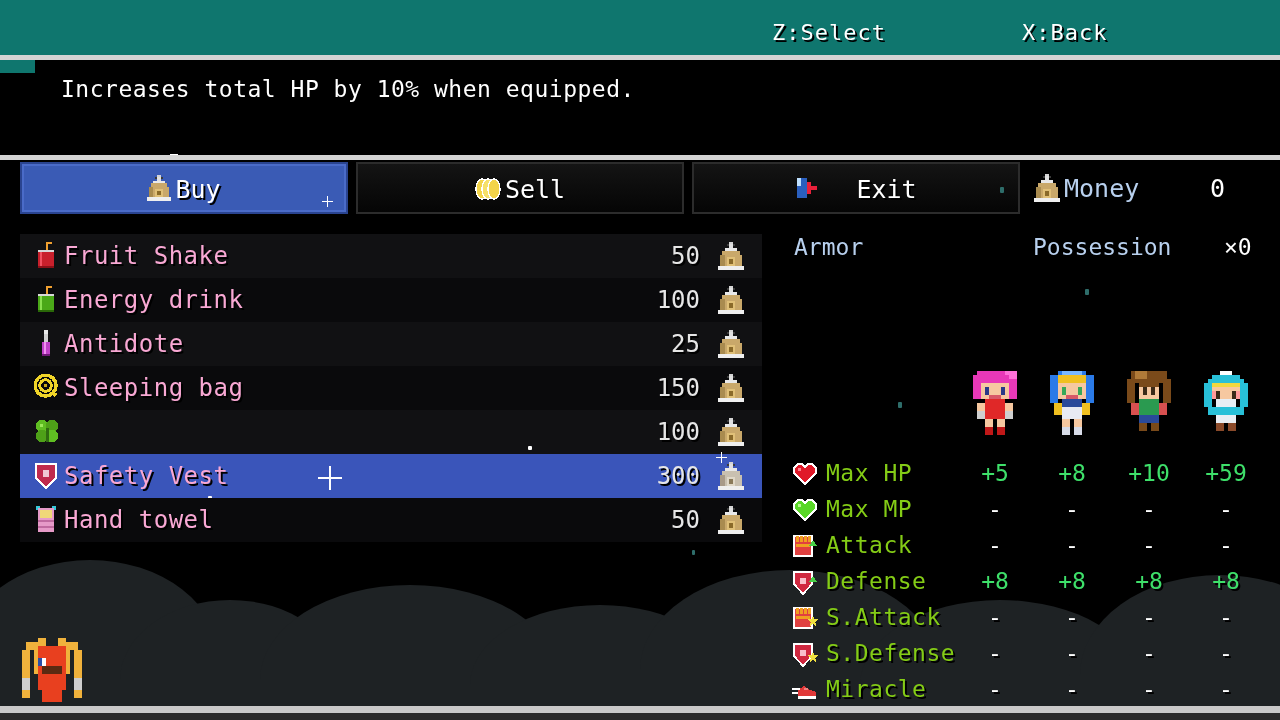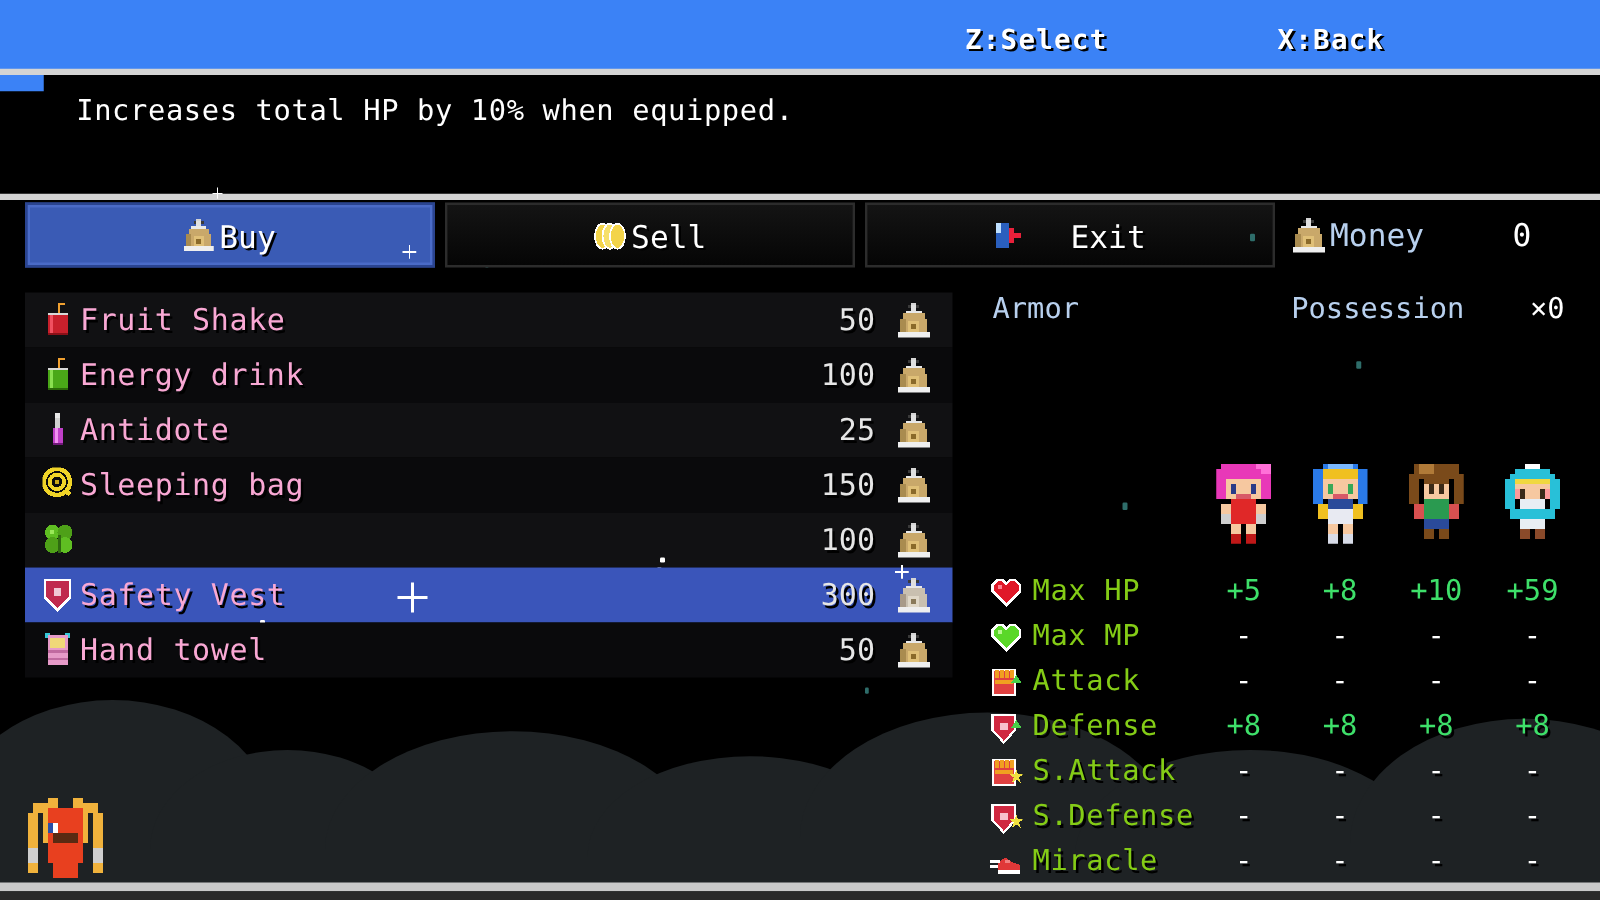--- a/index.html
+++ b/index.html
@@ -20,22 +20,21 @@
   }
   .ground-under{
     position:absolute; left:0; right:0; top:713px; height:7px; background:#2a2a2a;
   }
   .star{ position:absolute; background:#ffffff; border-radius:1px; }
   .star.teal{ background:#2e6d6a; }
 
   
   #hintbar{
     position:absolute; left:0; top:0; width:1280px; height:73px; z-index:5;
-    background:#3b82f6;
-    font-weight:bold;
+    background:#0f766e;
   }
   .hint{
     position:absolute; top:20px;
     font-size:22px; letter-spacing:1px; color:#ffffff;
     text-shadow:2px 2px 0 #000;
   }
   #hint-select{ left:772px; }
   #hint-back{ left:1022px; }
 
   .rule{

